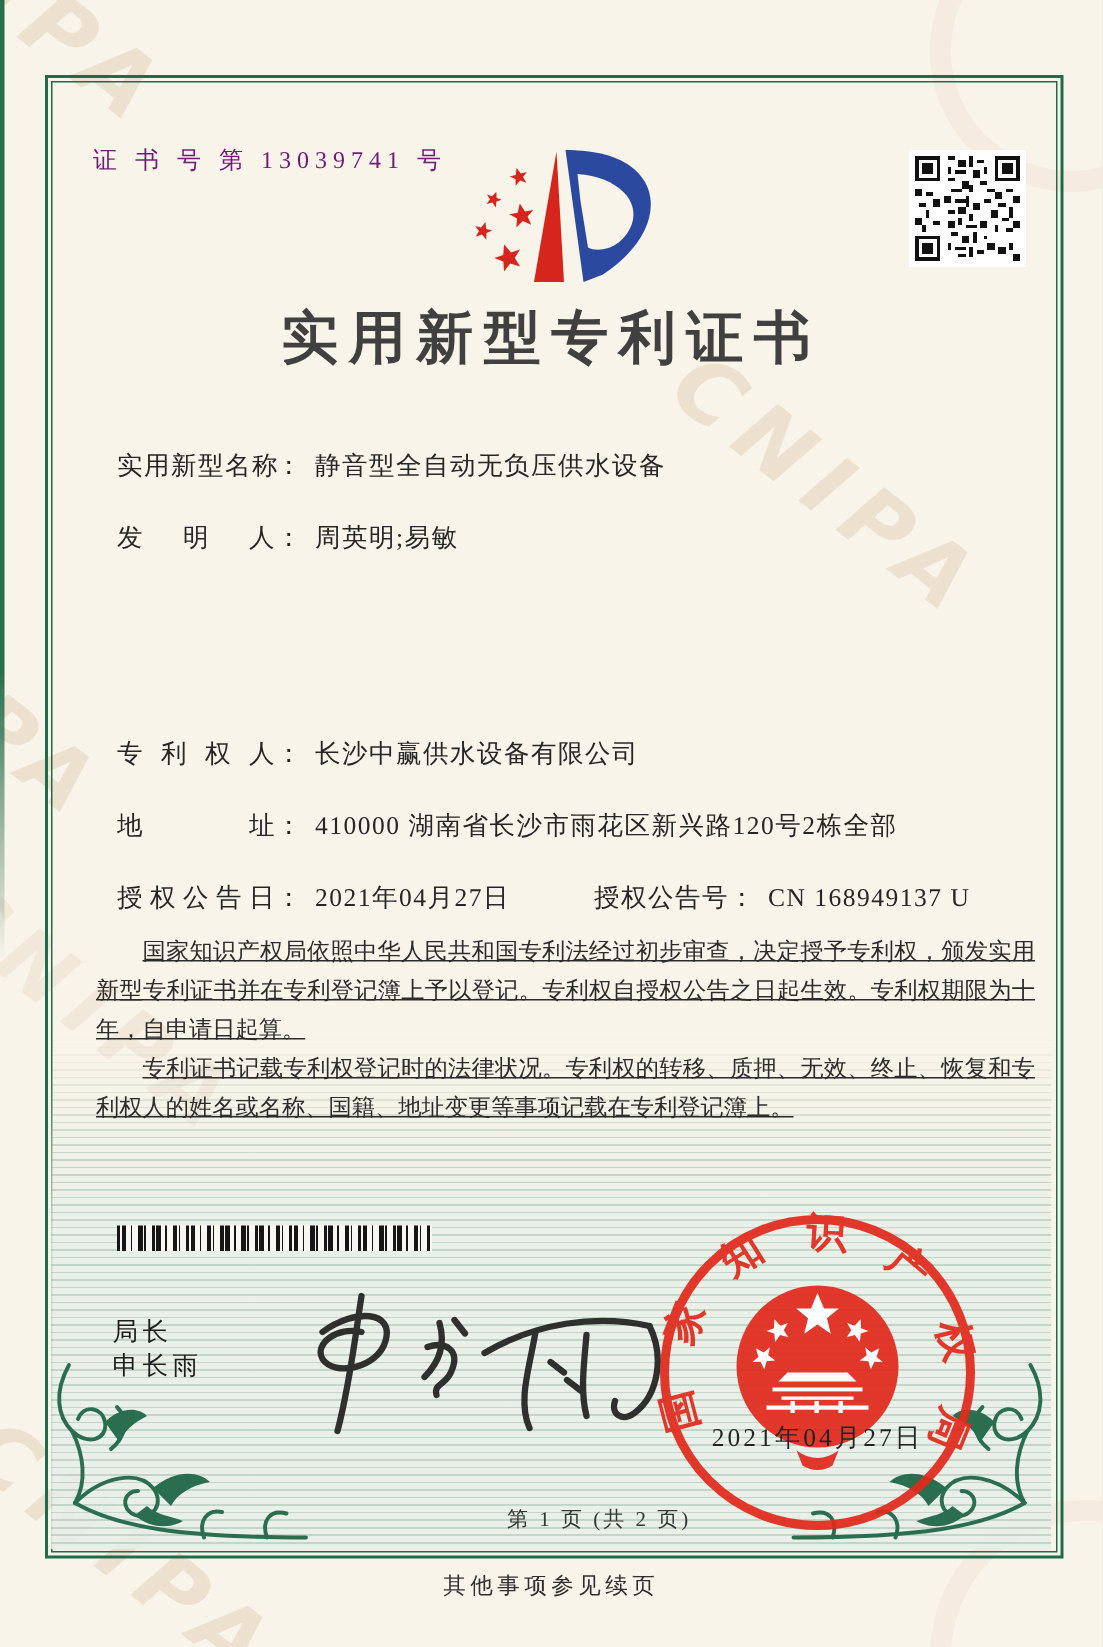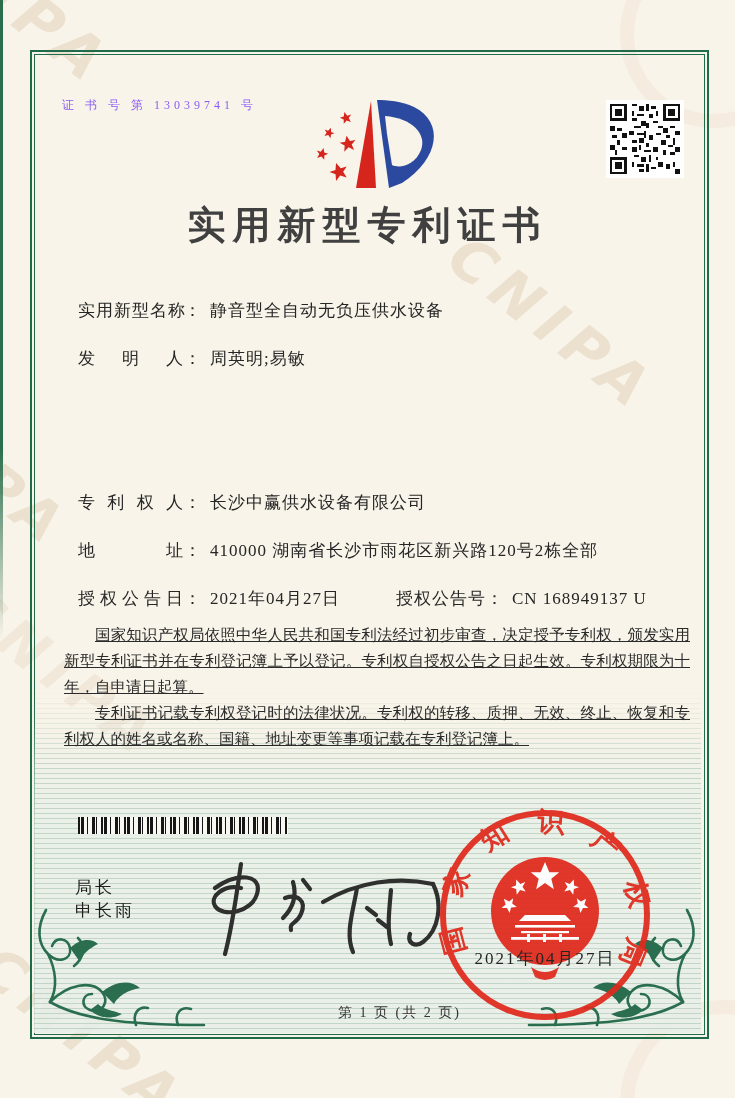--- a/index.html
+++ b/index.html
@@ -22,21 +22,21 @@
   .frame .inner{position:absolute;left:2px;top:2px;right:2px;bottom:2px;
     border:1px solid #1f6b4a;}
   
   .guilloche{position:absolute;left:34px;top:688px;width:667px;height:345px;
     background:
       repeating-linear-gradient(180deg,rgba(116,162,136,.34) 0 1px,rgba(116,162,136,0) 1px 5px),
       linear-gradient(180deg,rgba(233,241,234,0) 0%,rgba(231,239,232,.85) 40%,rgba(231,239,232,.9) 100%);
     -webkit-mask-image:linear-gradient(180deg,transparent 0%,#000 22%);
     mask-image:linear-gradient(180deg,transparent 0%,#000 22%);}
   
-  .cert-no{position:absolute;left:62px;top:97px;font-size:12px;letter-spacing:4px;color:#8b5cf6;text-align:center;}
+  .cert-no{position:absolute;left:62px;top:97px;font-size:16px;letter-spacing:4px;color:#701a75;text-align:center;}
   .logo{position:absolute;left:292px;top:96px;}
   .qr{position:absolute;left:606px;top:100px;background:#fff;padding:4px;}
   .title{position:absolute;left:0;top:200px;width:735px;text-align:center;
     font-size:38px;font-weight:bold;letter-spacing:7px;color:#404040;}
   
   .frow{position:absolute;left:78px;width:600px;font-size:17px;letter-spacing:1px;color:#262626;white-space:nowrap;}
   .flabel{display:inline-block;width:106px;text-align:justify;text-align-last:justify;vertical-align:bottom;}
   .fcolon{margin-right:8px;}
   .grant2{margin-left:56px;}
   .grant2 .flabel{width:90px;}
@@ -231,14 +231,15 @@
         </g>
       </g>
       <defs>
         <path id="sealstar" d="M0,-10 L2.9,-3.1 L9.5,-3.1 L4.2,1.2 L5.9,8.1 L0,4 L-5.9,8.1 L-4.2,1.2 L-9.5,-3.1 L-2.9,-3.1 Z"></path>
       </defs>
       <text x="110" y="159" text-anchor="middle" font-size="17" letter-spacing="2" fill="#151515" font-family="'Liberation Serif','DejaVu Serif',serif">2021年04月27日</text>
     </g>
   </svg>
 
   <div class="page-info">第 1 页 (共 2 页)</div>
+  <div class="cont-note">其他事项参见续页</div>
 
 </div>
 
 </body></html>

